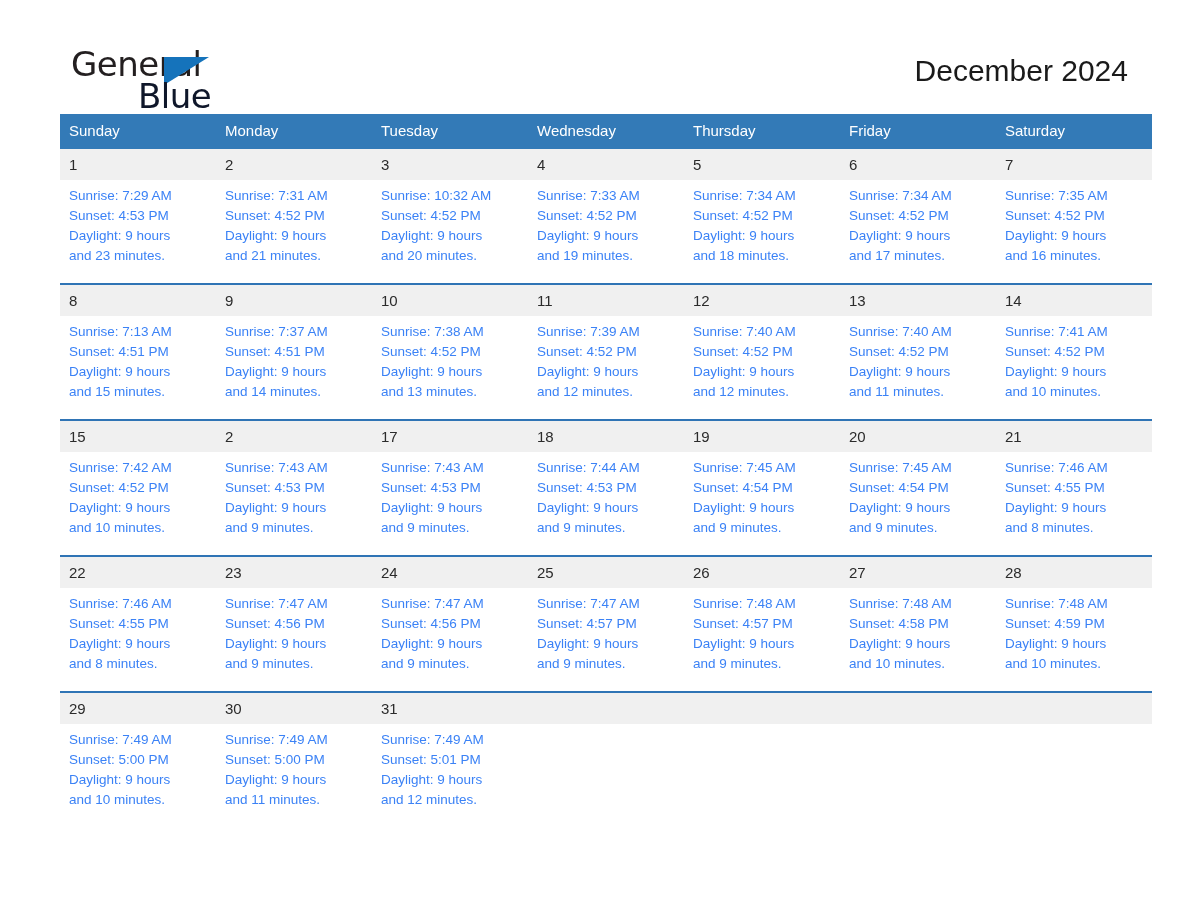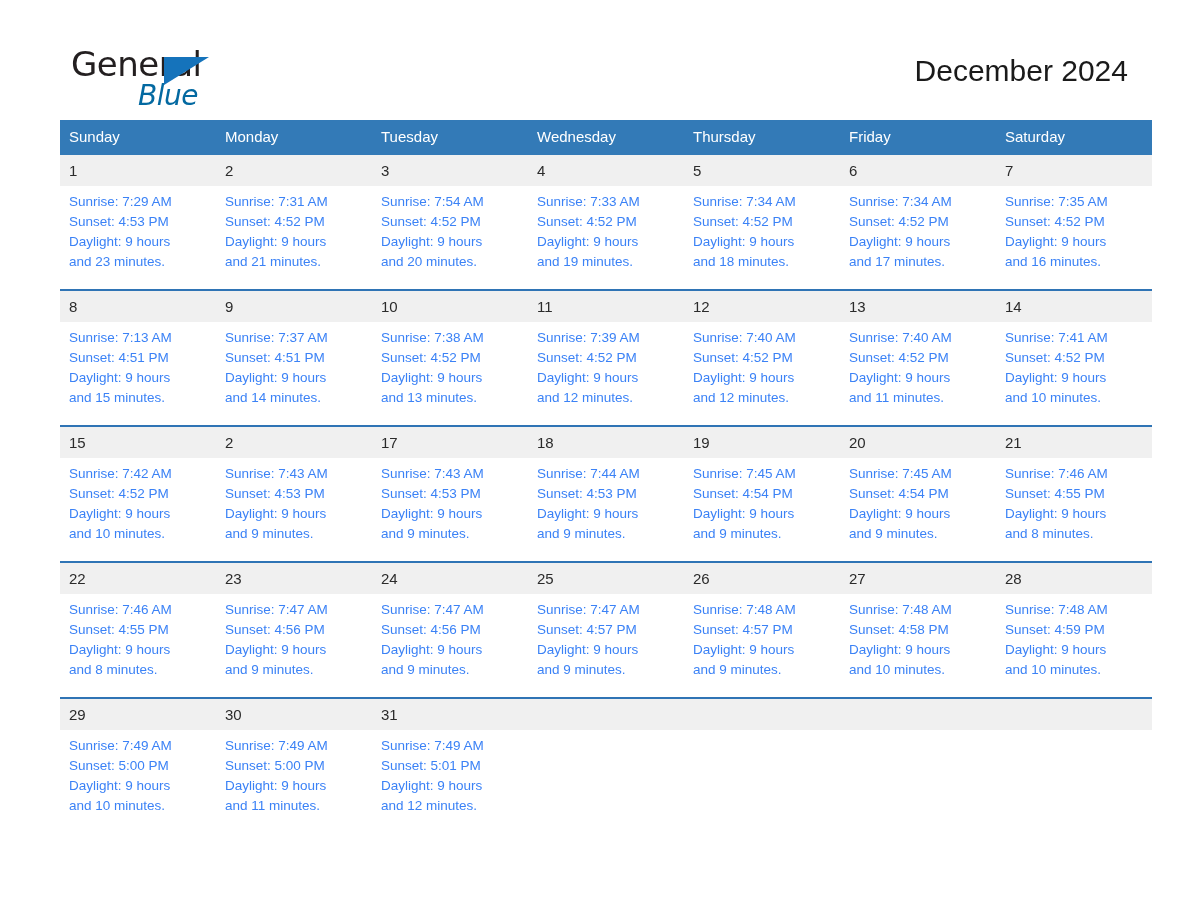--- a/index.html
+++ b/index.html
@@ -53,27 +53,26 @@
     top: 13px;
     width: 0;
     height: 0;
     border-left: 45px solid #1573bb;
     border-bottom: 28px solid transparent;
   }
   .logo-blue {
     position: absolute;
     left: 78px;
     top: 32px;
-    font-size: 28px;
+    font-size: 34px;
     line-height: 40px;
     letter-spacing: -0.5px;
-    color: #0369a1;
+    color: #0f172a;
     font-family: "DejaVu Sans", sans-serif;
     font-weight: 400;
-    font-style: italic;
   }
   .title-block {
     text-align: right;
     padding-top: 2px;
   }
   .cal-title {
     font-size: 30px;
     line-height: 50px;
     font-weight: 400;
     color: #1a1a1a;
@@ -84,21 +83,21 @@
     line-height: 30px;
     font-weight: 400;
     color: #1a1a1a;
     margin-top: 6px;
     white-space: nowrap;
   }
 
   
   .calendar {
     width: 1092px;
-    margin-top: 8px;
+    margin-top: 2px;
     border-collapse: collapse;
     table-layout: fixed;
   }
   .calendar th {
     background: #337ab7;
     color: #ffffff;
     font-size: 15px;
     font-weight: 400;
     text-align: left;
     padding: 8px 0 9px 9px;
@@ -189,21 +188,21 @@
                 <div>Sunset: 4:52 PM</div>
                 <div>Daylight: 9 hours</div>
                 <div>and 21 minutes.</div>
               </div>
             </div>
           </td>
           <td>
             <div class="cell">
               <div class="daynum">3</div>
               <div class="details">
-                <div>Sunrise: 7:54 AM</div>
+                <div>Sunrise: 10:32 AM</div>
                 <div>Sunset: 4:52 PM</div>
                 <div>Daylight: 9 hours</div>
                 <div>and 20 minutes.</div>
               </div>
             </div>
           </td>
           <td>
             <div class="cell">
               <div class="daynum">4</div>
               <div class="details">

